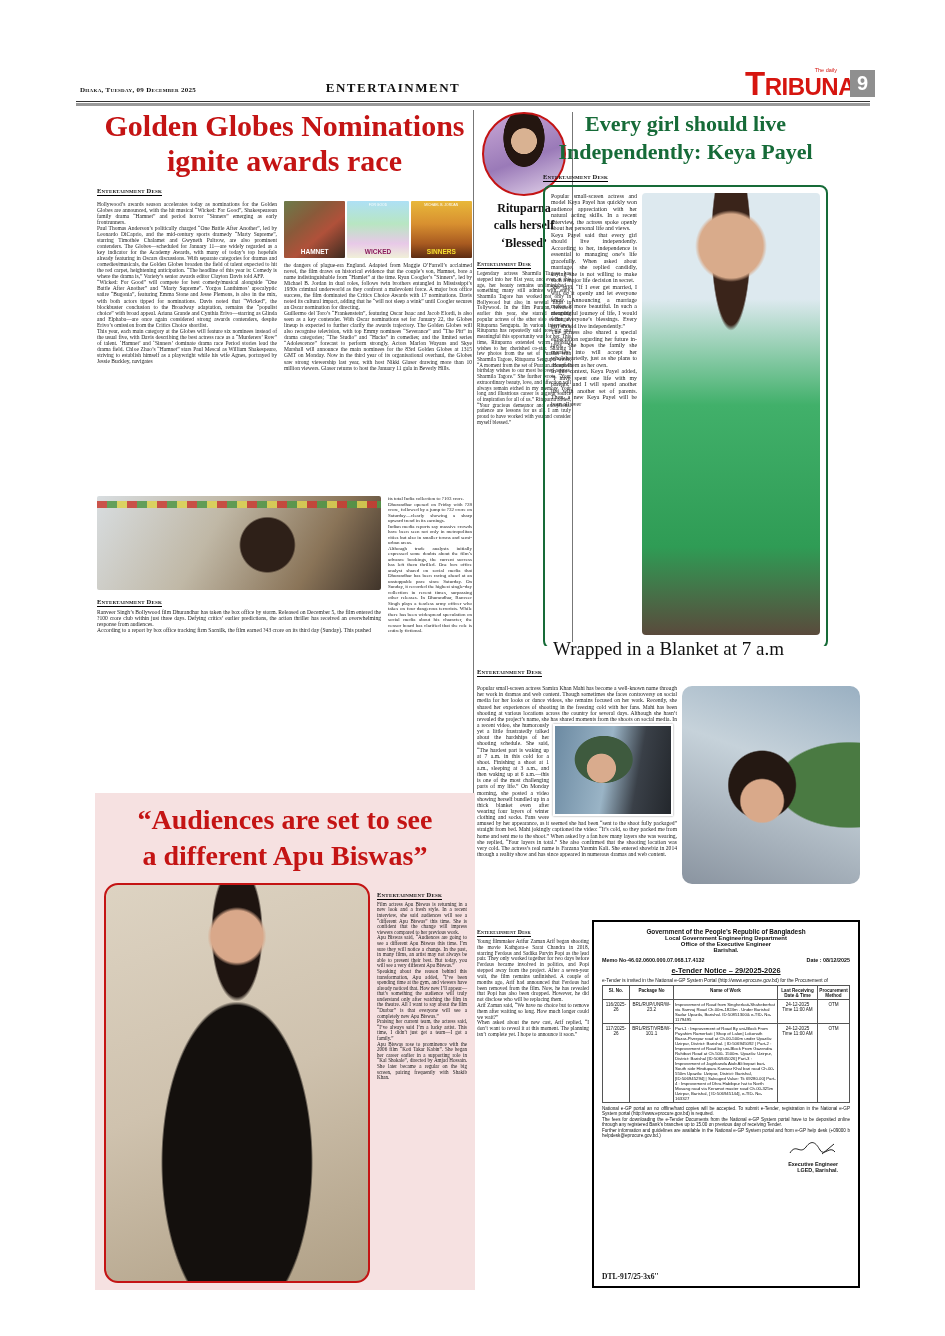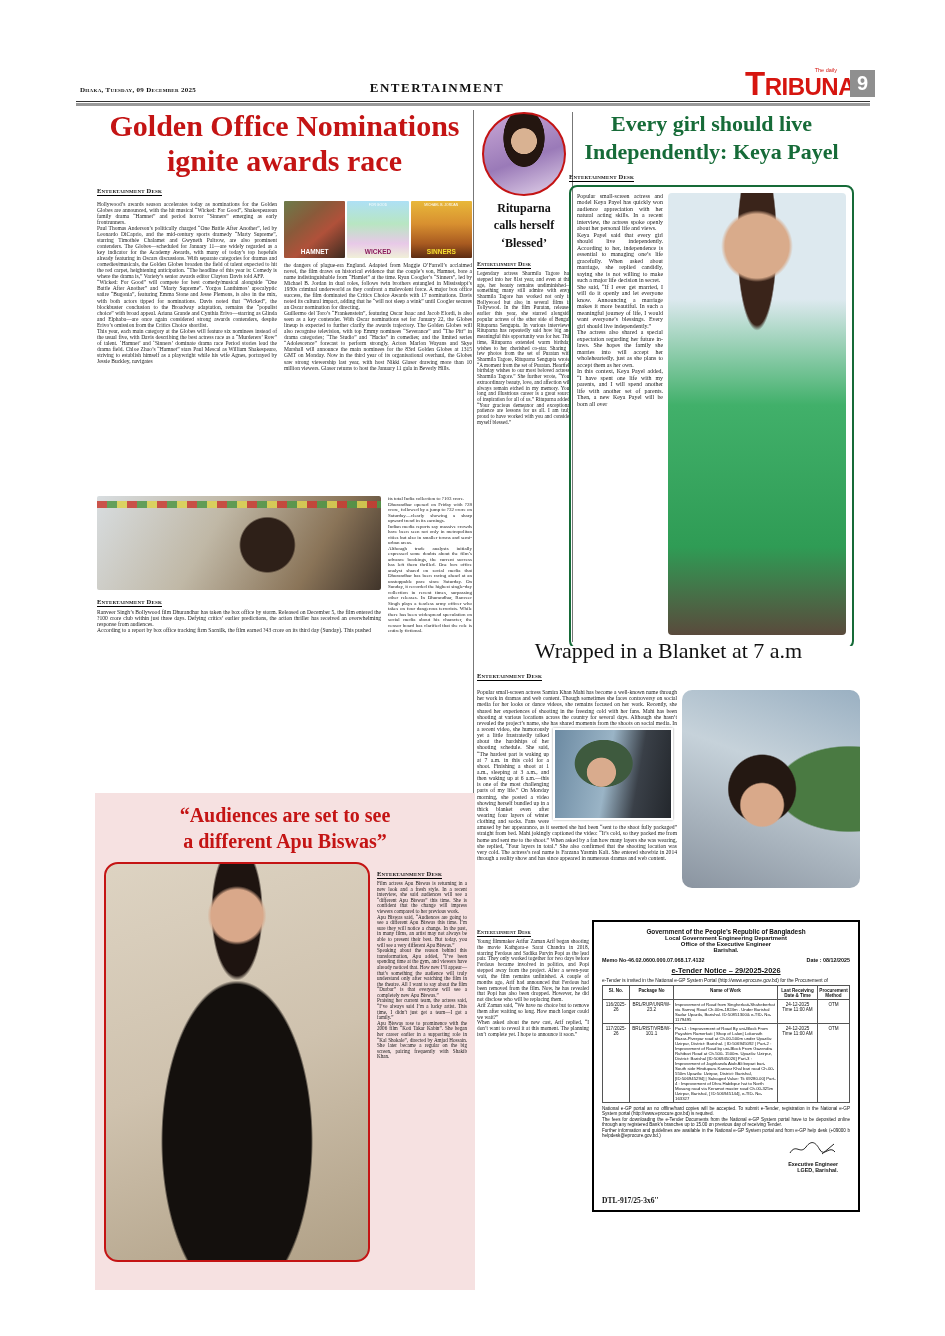--- a/index.html
+++ b/index.html
@@ -7,21 +7,21 @@
   .sheet {
     position: relative; width: 945px; height: 1336px; margin: 0 auto;
     background: var(--page-bg, #ffffff);
     font-family: "Liberation Serif", serif; color:#111;
     box-shadow: 0 0 6px rgba(0,0,0,.35); overflow: hidden;
   }
   .abs { position: absolute; }
 
   
   .dateline { left:80px; top:86px; font-size:7px; font-weight:bold; font-variant:small-caps; letter-spacing:.3px;text-align:center; }
-  .section-title { left:0; top:80px; width:874px; text-align:center; font-size:13px; font-weight:bold; letter-spacing:1.5px; }
+  .section-title { left:0; top:80px; width:786px; text-align:center; font-size:13px; font-weight:bold; letter-spacing:1.5px; }
   .logo { right:70px; top:68px; width:130px; height:32px; }
   .logo-tagline { position:absolute; top:-1px; right:38px; font-size:5.5px; color:var(--masthead-red,#d6150f); font-family:"Liberation Sans",sans-serif; }
   .logo-title { position:absolute; left:0; top:3px; font-family:"Liberation Sans",sans-serif; font-weight:800; font-size:24px; line-height:26px; color:var(--masthead-red,#d6150f); letter-spacing:-.5px; }
   .logo-title::first-letter { font-size:33px; }
   .logo-pagenum { position:absolute; right:0; top:2px; width:25px; height:27px; background:#8f8f8f; color:#fff; font-family:"Liberation Sans",sans-serif; font-weight:bold; font-size:20px; text-align:center; line-height:27px; }
   .rule-1 { left:76px; top:101px; width:794px; height:1px; background:#333; }
   .rule-2 { left:76px; top:103px; width:794px; height:3px; background:#9a9a9a; }
 
   .vline { width:1px; background:#777; }
 
@@ -52,21 +52,21 @@
   .rp-photo { width:84px; height:84px; margin:2px auto 4px; border-radius:50%; border:2.5px solid var(--accent-red,#c41414);
     background:
       radial-gradient(circle at 50% 34%, #d9b292 0 19%, rgba(0,0,0,0) 20%),
       radial-gradient(ellipse at 50% 30%, #241610 0 36%, rgba(0,0,0,0) 37%),
       linear-gradient(160deg,#c9a8d6 0%,#9a7ab8 55%,#e3d3ea 100%); }
   .rp-headline { font-size:12px; line-height:1.45; }
   .rp .byline { font-size:6px; margin-top:4px; }
   .rp-body { font-size:5.2px; }
 
   
-  .kp { left:569px; top:110px; width:285px; height:536px; overflow:hidden; }
+  .kp { left:543px; top:110px; width:285px; height:536px; overflow:hidden; }
   .kp-headline { font-size:22px; line-height:1.25; font-weight:bold; color:var(--accent-green,#166b38); }
   .kp .byline { margin-top:5px; }
   .kp-box { margin-top:1px; border:2px solid var(--accent-green,#166b38); border-radius:8px; padding:6px; height:464px; overflow:hidden; }
   .kp-photo { float:right; width:178px; height:442px; margin:0 0 2px 5px; border-radius:4px;
     background:
       radial-gradient(circle at 50% 12%, #d9ab8b 0 8%, rgba(0,0,0,0) 9%),
       radial-gradient(ellipse at 50% 11%, #3a241a 0 15%, rgba(0,0,0,0) 16%),
       linear-gradient(180deg,#dde9ef 0%,#dde9ef 24%,#41b06a 48%,#2f9c55 80%,#5a4a3c 100%); }
   .kp-body { font-size:5.9px; }
 
@@ -81,34 +81,34 @@
       repeating-linear-gradient(90deg, rgba(200,60,50,.85) 0 10px, rgba(80,150,70,.85) 10px 20px, rgba(220,210,80,.85) 20px 30px),
       linear-gradient(120deg,#d8dde0,#c0b8a6 40%,#8a7458 75%,#40342a);
     background-size:100% 100%, 100% 7px, 100% 100%;
     background-repeat:no-repeat; background-position:0 0, 0 5px, 0 0; }
   .rv-left .byline { margin-top:4px; }
   .rv-body1 { font-size:5.6px; }
   .rv-col2 { width:84px; font-size:5px; }
 
   
   .ab { left:95px; top:793px; width:380px; height:497px; background:var(--pink-bg,#f6e1e1); overflow:hidden; }
-  .ab-headline { font-size:20px; line-height:1.3; font-weight:bold; color:var(--accent-red,#c41414); padding-top:9px; }
+  .ab-headline { font-size:28px; line-height:1.3; font-weight:bold; color:var(--accent-red,#c41414); padding-top:9px; }
   .ab-row { display:flex; gap:7px; padding:8px 8px 0 9px; }
   .ab-photo { width:266px; height:400px; border:2.5px solid var(--accent-red,#c41414); border-radius:14px;
     background:
       radial-gradient(circle at 50% 13%, #d9a88a 0 7%, rgba(0,0,0,0) 8%),
       radial-gradient(ellipse at 50% 12%, #1e1410 0 13%, rgba(0,0,0,0) 14%),
       radial-gradient(ellipse at 50% 70%, #14100d 0 40%, rgba(0,0,0,0) 41%),
       linear-gradient(160deg,#ddd3c2 0%,#cfc2ae 50%,#b0a086 100%); }
   .ab-col { width:90px; }
   .ab-col .body-text { font-size:5.1px; }
 
   
   .bl { left:477px; top:638px; width:383px; height:283px; overflow:hidden; }
-  .bl-headline { font-size:22px; font-weight:normal; }
+  .bl-headline { font-size:19px; font-weight:normal; }
   .bl .byline { margin-top:3px; }
   .bl-body { font-size:5.6px; }
   .bl-photo-big { float:right; width:178px; height:198px; margin:1px 0 3px 5px; border-radius:10px;
     background:
       radial-gradient(circle at 45% 58%, #d9a98a 0 14%, rgba(0,0,0,0) 15%),
       radial-gradient(ellipse at 45% 50%, #241812 0 24%, rgba(0,0,0,0) 25%),
       radial-gradient(ellipse at 94% 50%, #4a7a42 0 30%, rgba(0,0,0,0) 31%),
       linear-gradient(200deg,#9ab0c2 0%,#c6d2da 40%,#8a94a0 100%); }
   .bl-photo-inset { float:right; width:120px; height:92px; margin:2px 4px 3px 4px; border:2px solid #fff; box-shadow:0 0 2px rgba(0,0,0,.4);
     background:
@@ -116,21 +116,21 @@
       radial-gradient(ellipse at 42% 38%, #3e5a3e 0 30%, rgba(0,0,0,0) 31%),
       linear-gradient(100deg,#6c8aa2 0%,#9ab4c6 45%,#3a4048 70%,#23272c 100%); }
 
   
   .fd { left:477px; top:920px; width:112px; height:392px; overflow:hidden; }
   .fd-headline { font-size:14.5px; line-height:1.4; font-weight:normal; }
   .fd .byline { font-size:5.8px; margin-top:2px; }
   .fd-body { font-size:5.3px; }
 
   
-  .td { left:592px; top:920px; width:268px; height:292px; border:2.5px solid #000; padding:6px 8px 5px;
+  .td { left:592px; top:920px; width:268px; height:368px; border:2.5px solid #000; padding:6px 8px 5px;
         font-family:"Liberation Sans",sans-serif; display:flex; flex-direction:column; overflow:hidden; }
   .td-org1 { font-size:6.4px; font-weight:bold; text-align:center; }
   .td-org2,.td-org3,.td-org4 { font-size:5.9px; font-weight:bold; text-align:center; }
   .td-org4 { margin-bottom:4px; }
   .td-memo { display:flex; justify-content:space-between; font-size:5.4px; font-weight:bold; margin-bottom:3px; }
   .td-title { text-align:center; font-size:7.4px; font-weight:bold; text-decoration:underline; margin-bottom:3px; }
   .td-intro { font-size:4.8px; margin-bottom:2px; }
   .td-table { width:100%; border-collapse:collapse; }
   .td-table th,.td-table td { border:.6px solid #555; font-size:4.6px; padding:1.5px 1px; vertical-align:top; text-align:center; white-space:pre-line; }
   .td-table th { font-weight:bold; }
@@ -153,21 +153,21 @@
     <span class="logo-title">TRIBUNAL</span>
     <span class="logo-pagenum">9</span>
   </div>
   <div class="abs rule-1"></div>
   <div class="abs rule-2"></div>
 
   <div class="abs vline" style="left:473px;top:110px;height:1180px;"></div>
   <div class="abs vline" style="left:572px;top:112px;height:530px;"></div>
 
   <section class="abs gg">
-    <h1 class="headline gg-headline">Golden Office Nominations
+    <h1 class="headline gg-headline">Golden Globes Nominations
 ignite awards race</h1>
     <div class="byline">Entertainment Desk</div>
     <div class="gg-cols">
       <div class="gg-col1 body-text">Hollywood’s awards season accelerates today as nominations for the Golden Globes are announced, with the hit musical “Wicked: For Good”, Shakespearean family drama “Hamnet” and period horror “Sinners” emerging as early frontrunners.
 Paul Thomas Anderson’s politically charged “One Battle After Another”, led by Leonardo DiCaprio, and the mid-century sports dramedy “Marty Supreme”, starring Timothée Chalamet and Gwyneth Paltrow, are also prominent contenders. The Globes—scheduled for January 11—are widely regarded as a key indicator for the Academy Awards, with many of today’s top hopefuls already featuring in Oscars discussions. With separate categories for dramas and comedies/musicals, the Golden Globes broaden the field of talent expected to hit the red carpet, heightening anticipation. “The headline of this year is: Comedy is where the drama is,” Variety’s senior awards editor Clayton Davis told AFP.
 “Wicked: For Good” will compete for best comedy/musical alongside “One Battle After Another” and “Marty Supreme”. Yorgos Lanthimos’ apocalyptic satire “Bugonia”, featuring Emma Stone and Jesse Plemons, is also in the mix, with both actors tipped for nominations. Davis noted that “Wicked”, the blockbuster conclusion to the Broadway adaptation, remains the “populist choice” with broad appeal. Ariana Grande and Cynthia Erivo—starring as Glinda and Elphaba—are once again considered strong awards contenders, despite Erivo’s omission from the Critics Choice shortlist.
 This year, each main category at the Globes will feature six nominees instead of the usual five, with Davis describing the best actress race as a “Murderers’ Row” of talent. ‘Hamnet’ and ‘Sinners’ dominate drama race Period stories lead the drama field. Chloe Zhao’s “Hamnet” stars Paul Mescal as William Shakespeare, striving to establish himself as a playwright while his wife Agnes, portrayed by Jessie Buckley, navigates</div>
       <div class="gg-col2">
         <div class="posters">
           <div class="poster hamnet">

